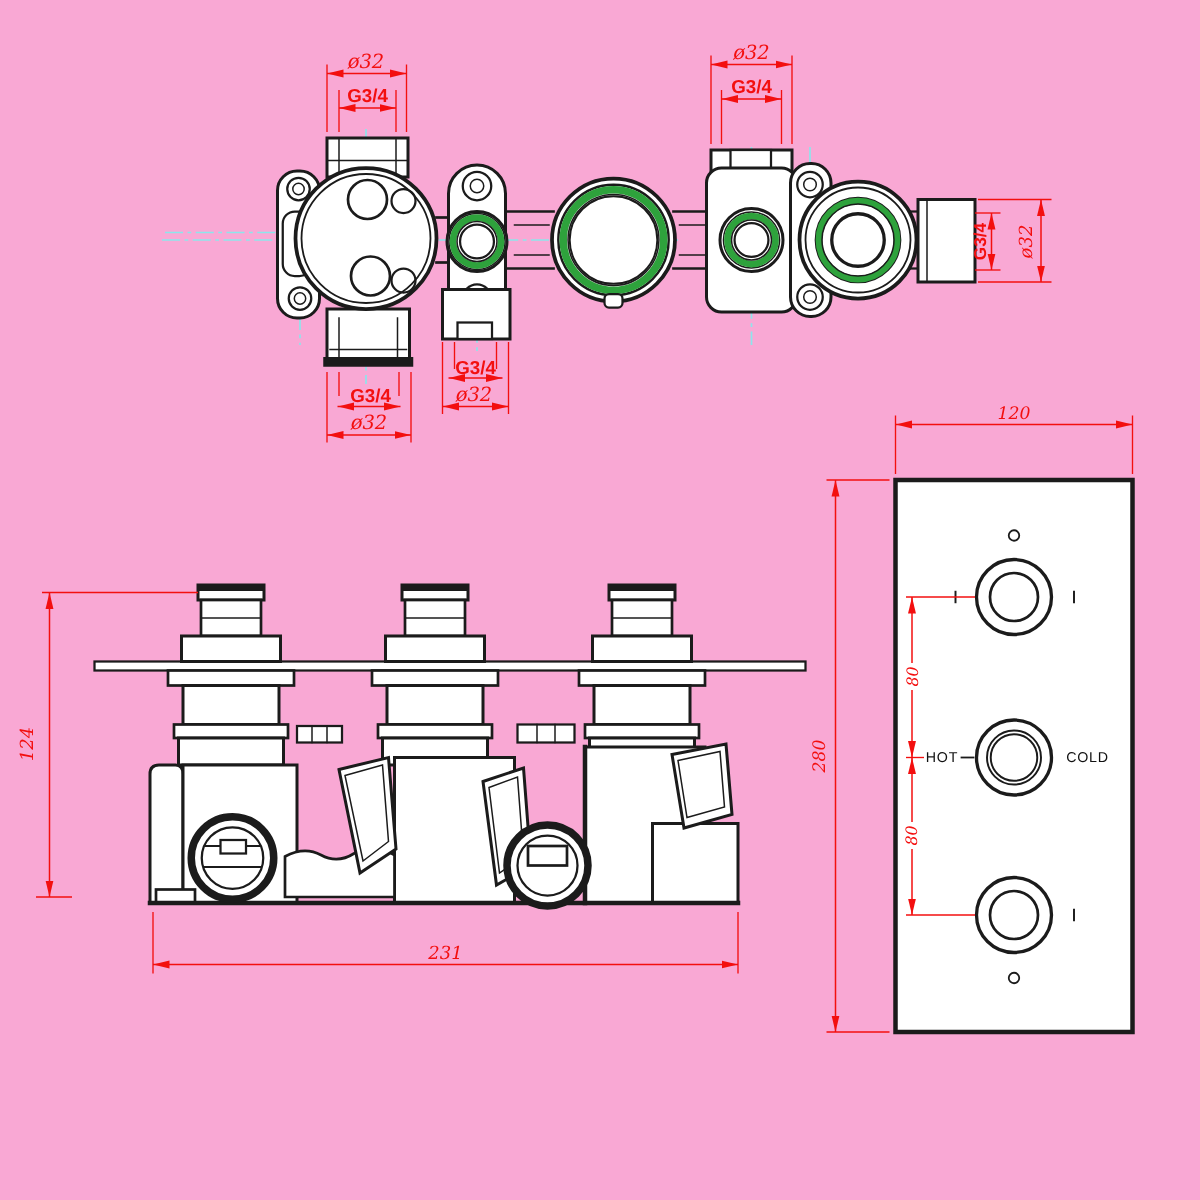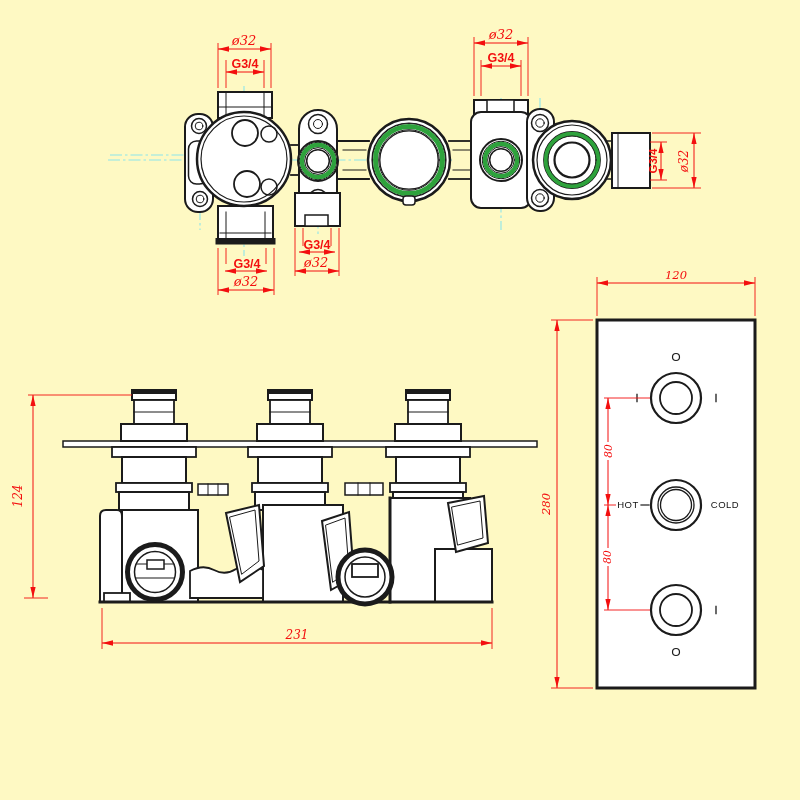--- a/index.html
+++ b/index.html
@@ -1,16 +1,16 @@
 <!DOCTYPE html>
 <html><head>
 <meta charset="utf-8">
 <style>
   html,body{margin:0;padding:0;background:#fff;}
-  .canvas{position:relative;width:800px;height:800px;background:#fef9c3;overflow:hidden;
+  .canvas{position:relative;width:800px;height:800px;background:#f9a8d4;overflow:hidden;
           font-family:"Liberation Sans",sans-serif;}
   svg{display:block;}
   
   .k{stroke:#1b1b1b;fill:none;stroke-linecap:square;}
   .wh{fill:#fff;}
   .bk{fill:#1b1b1b;stroke:none;}.w1{stroke-width:1}.w12{stroke-width:1.2}.w13{stroke-width:1.3}
   .w15{stroke-width:1.5}.w18{stroke-width:1.8}.w2{stroke-width:2}.w22{stroke-width:2.2}
   .w25{stroke-width:2.5}.w3{stroke-width:3}.w45{stroke-width:4.5}.w5{stroke-width:5}
   .rd{stroke:#f30f0f;fill:none;stroke-width:1;}
   .rdx{stroke:#f30f0f;fill:none;stroke-width:.9;}

